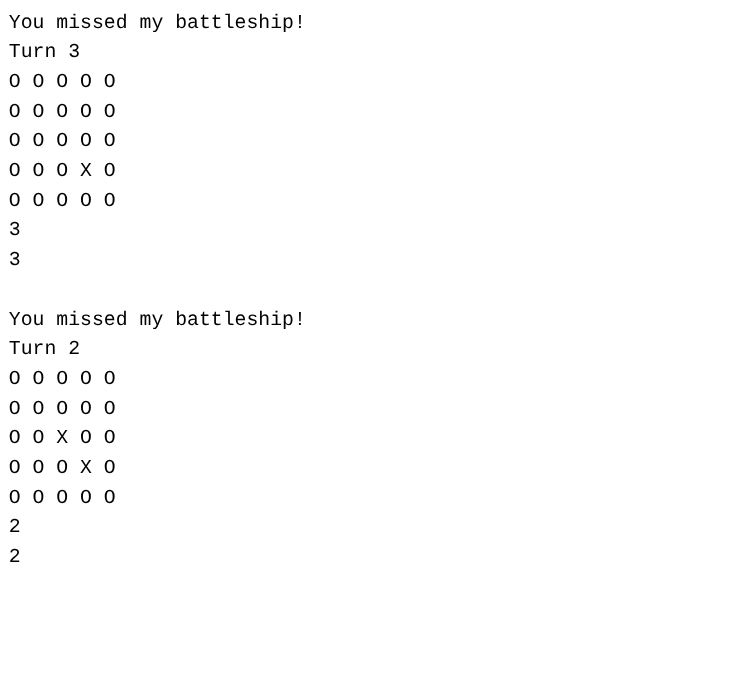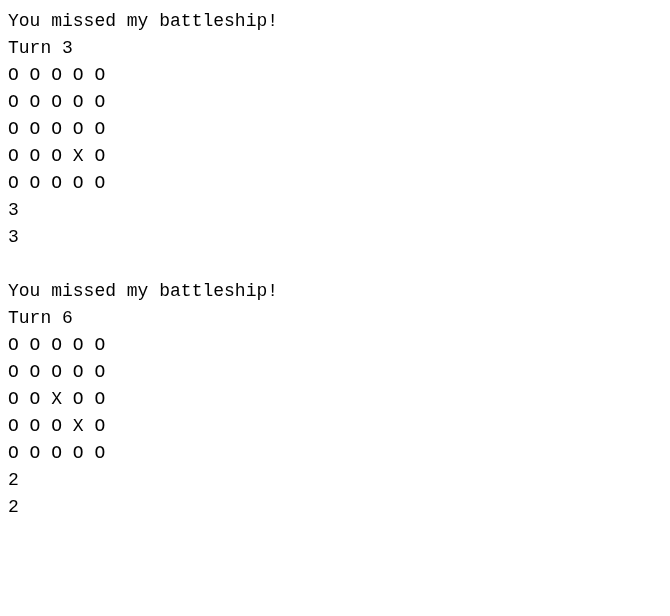--- a/index.html
+++ b/index.html
@@ -27,21 +27,21 @@
 <span>Turn 3</span>
 <span>O O O O O</span>
 <span>O O O O O</span>
 <span>O O O O O</span>
 <span>O O O X O</span>
 <span>O O O O O</span>
 <span>3</span>
 <span>3</span>
 
 <span>You missed my battleship!</span>
-<span>Turn 6</span>
+<span>Turn 2</span>
 <span>O O O O O</span>
 <span>O O O O O</span>
 <span>O O X O O</span>
 <span>O O O X O</span>
 <span>O O O O O</span>
 <span>2</span>
 <span>2</span>
 
 </div>
 

